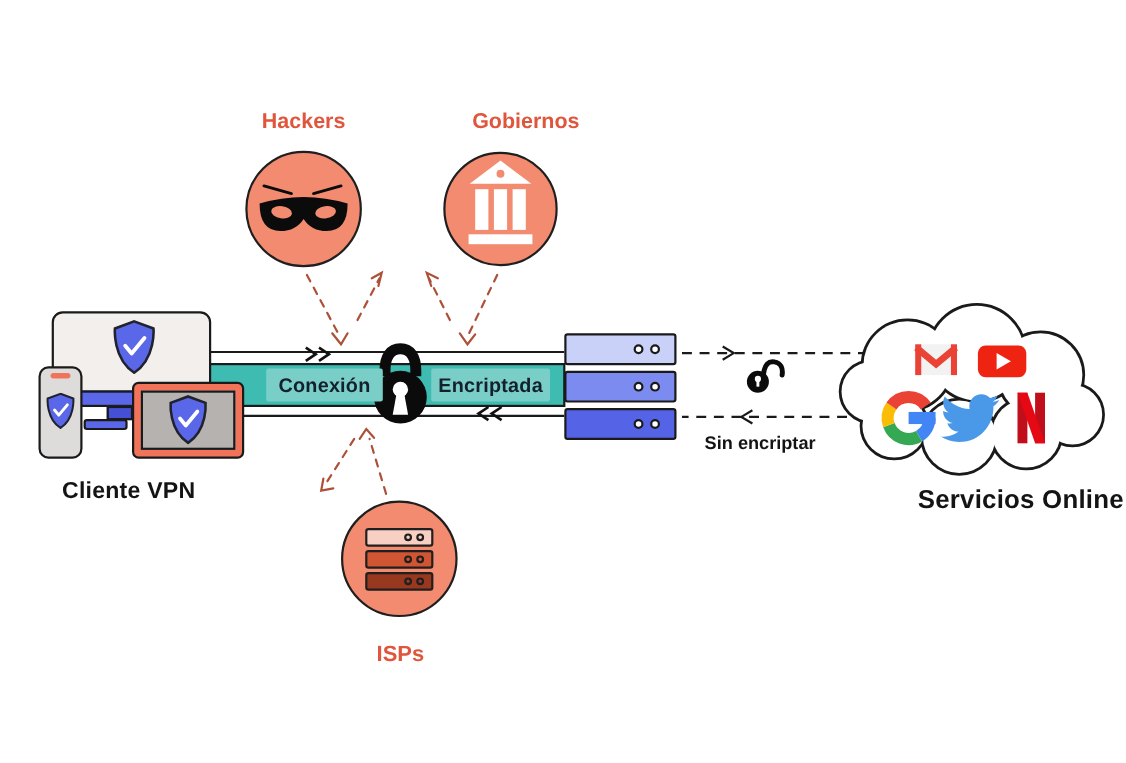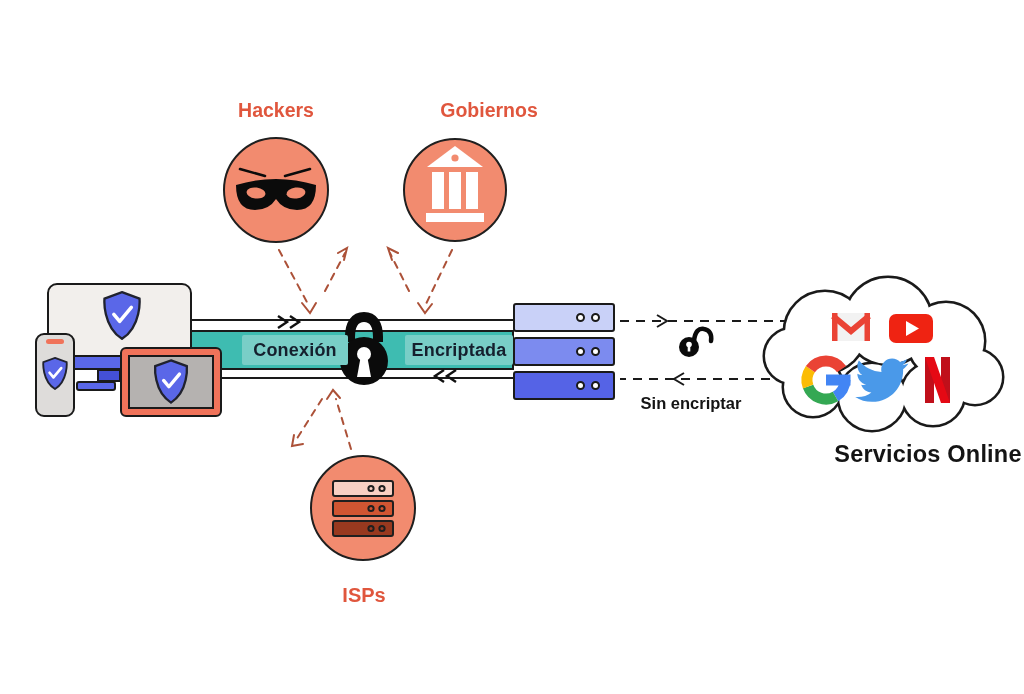--- a/index.html
+++ b/index.html
@@ -170,34 +170,34 @@
 
       <g>
         <rect x="925" y="357" width="9" height="46" fill="var(--netflix-red)"></rect>
         <rect x="941" y="357" width="9" height="46" fill="var(--netflix-red)"></rect>
         <path d="M925,357 L934,357 L950,403 L941,403 Z" fill="var(--netflix-bright)"></path>
       </g>
     </g>
   </svg>
 
   <div class="chip" style="left:242px;top:335px;width:106px;">Conexión</div>
-  <div class="chip" style="left:392px;top:335px;width:108px;margin-left:13px;">Encriptada</div>
+  <div class="chip" style="left:392px;top:335px;width:108px;">Encriptada</div>
 
   <div class="threat-label" style="left:276px;top:99px;">Hackers</div>
   <div class="threat-circle" style="left:223px;top:137px;width:106px;height:106px;z-index:2">
     <svg width="102" height="102" viewBox="0 0 102 102">
       <path d="M15,30 L40,37" stroke="#0B0B0B" stroke-width="2.6" stroke-linecap="round"></path>
       <path d="M60,37 L85,30" stroke="#0B0B0B" stroke-width="2.6" stroke-linecap="round"></path>
       <path d="M11,46 Q51,34 91,46 Q91,71 72,71 Q58,71 51,60 Q44,71 30,71 Q11,71 11,46 Z" fill="#0B0B0B"></path>
       <ellipse cx="31" cy="54" rx="9.5" ry="5.5" fill="var(--salmon)" transform="rotate(8 31 54)"></ellipse>
       <ellipse cx="71" cy="54" rx="9.5" ry="5.5" fill="var(--salmon)" transform="rotate(-8 71 54)"></ellipse>
     </svg>
   </div>
 
-  <div class="threat-label" style="left:489px;top:99px;">Gobiernos</div>
+  <div class="threat-label" style="left:478px;top:99px;">Gobiernos</div>
   <div class="threat-circle" style="left:403px;top:138px;width:104px;height:104px;z-index:2">
     <svg width="100" height="100" viewBox="0 0 100 100">
       <path d="M22,27 L50,6 L78,27 Z" fill="#ffffff"></path>
       <circle cx="50" cy="18" r="3.6" fill="var(--salmon)"></circle>
       <rect x="27" y="32" width="12" height="37" fill="#ffffff"></rect>
       <rect x="44" y="32" width="12" height="37" fill="#ffffff"></rect>
       <rect x="61" y="32" width="12" height="37" fill="#ffffff"></rect>
       <rect x="21" y="73" width="58" height="9" fill="#ffffff"></rect>
     </svg>
   </div>
@@ -246,20 +246,21 @@
   <div class="tablet">
     <div class="tablet-screen"></div>
     <div class="shield-wrap" style="left:30px;top:10px;">
       <svg width="38" height="45" viewBox="0 0 36 42">
         <path d="M18,1 L33,6.5 C33,6.5 35,30 18,41 C1,30 3,6.5 3,6.5 Z" fill="var(--blue)" stroke="var(--shield-stroke)" stroke-width="2.2"></path>
         <polyline points="11,20 16,26 26,14" fill="none" stroke="#fff" stroke-width="3.2" stroke-linecap="round" stroke-linejoin="round"></polyline>
       </svg>
     </div>
   </div>
 
+  <div class="black-label" style="left:117px;top:435px;">Cliente VPN</div>
 
   <div class="server-row" style="top:303px;background:var(--server-light);">
     <span class="server-dot"></span>
     <span class="server-dot"></span>
   </div>
   <div class="server-row" style="top:337px;background:var(--server-mid);">
     <span class="server-dot"></span>
     <span class="server-dot"></span>
   </div>
   <div class="server-row" style="top:371px;background:var(--server-dark);">

